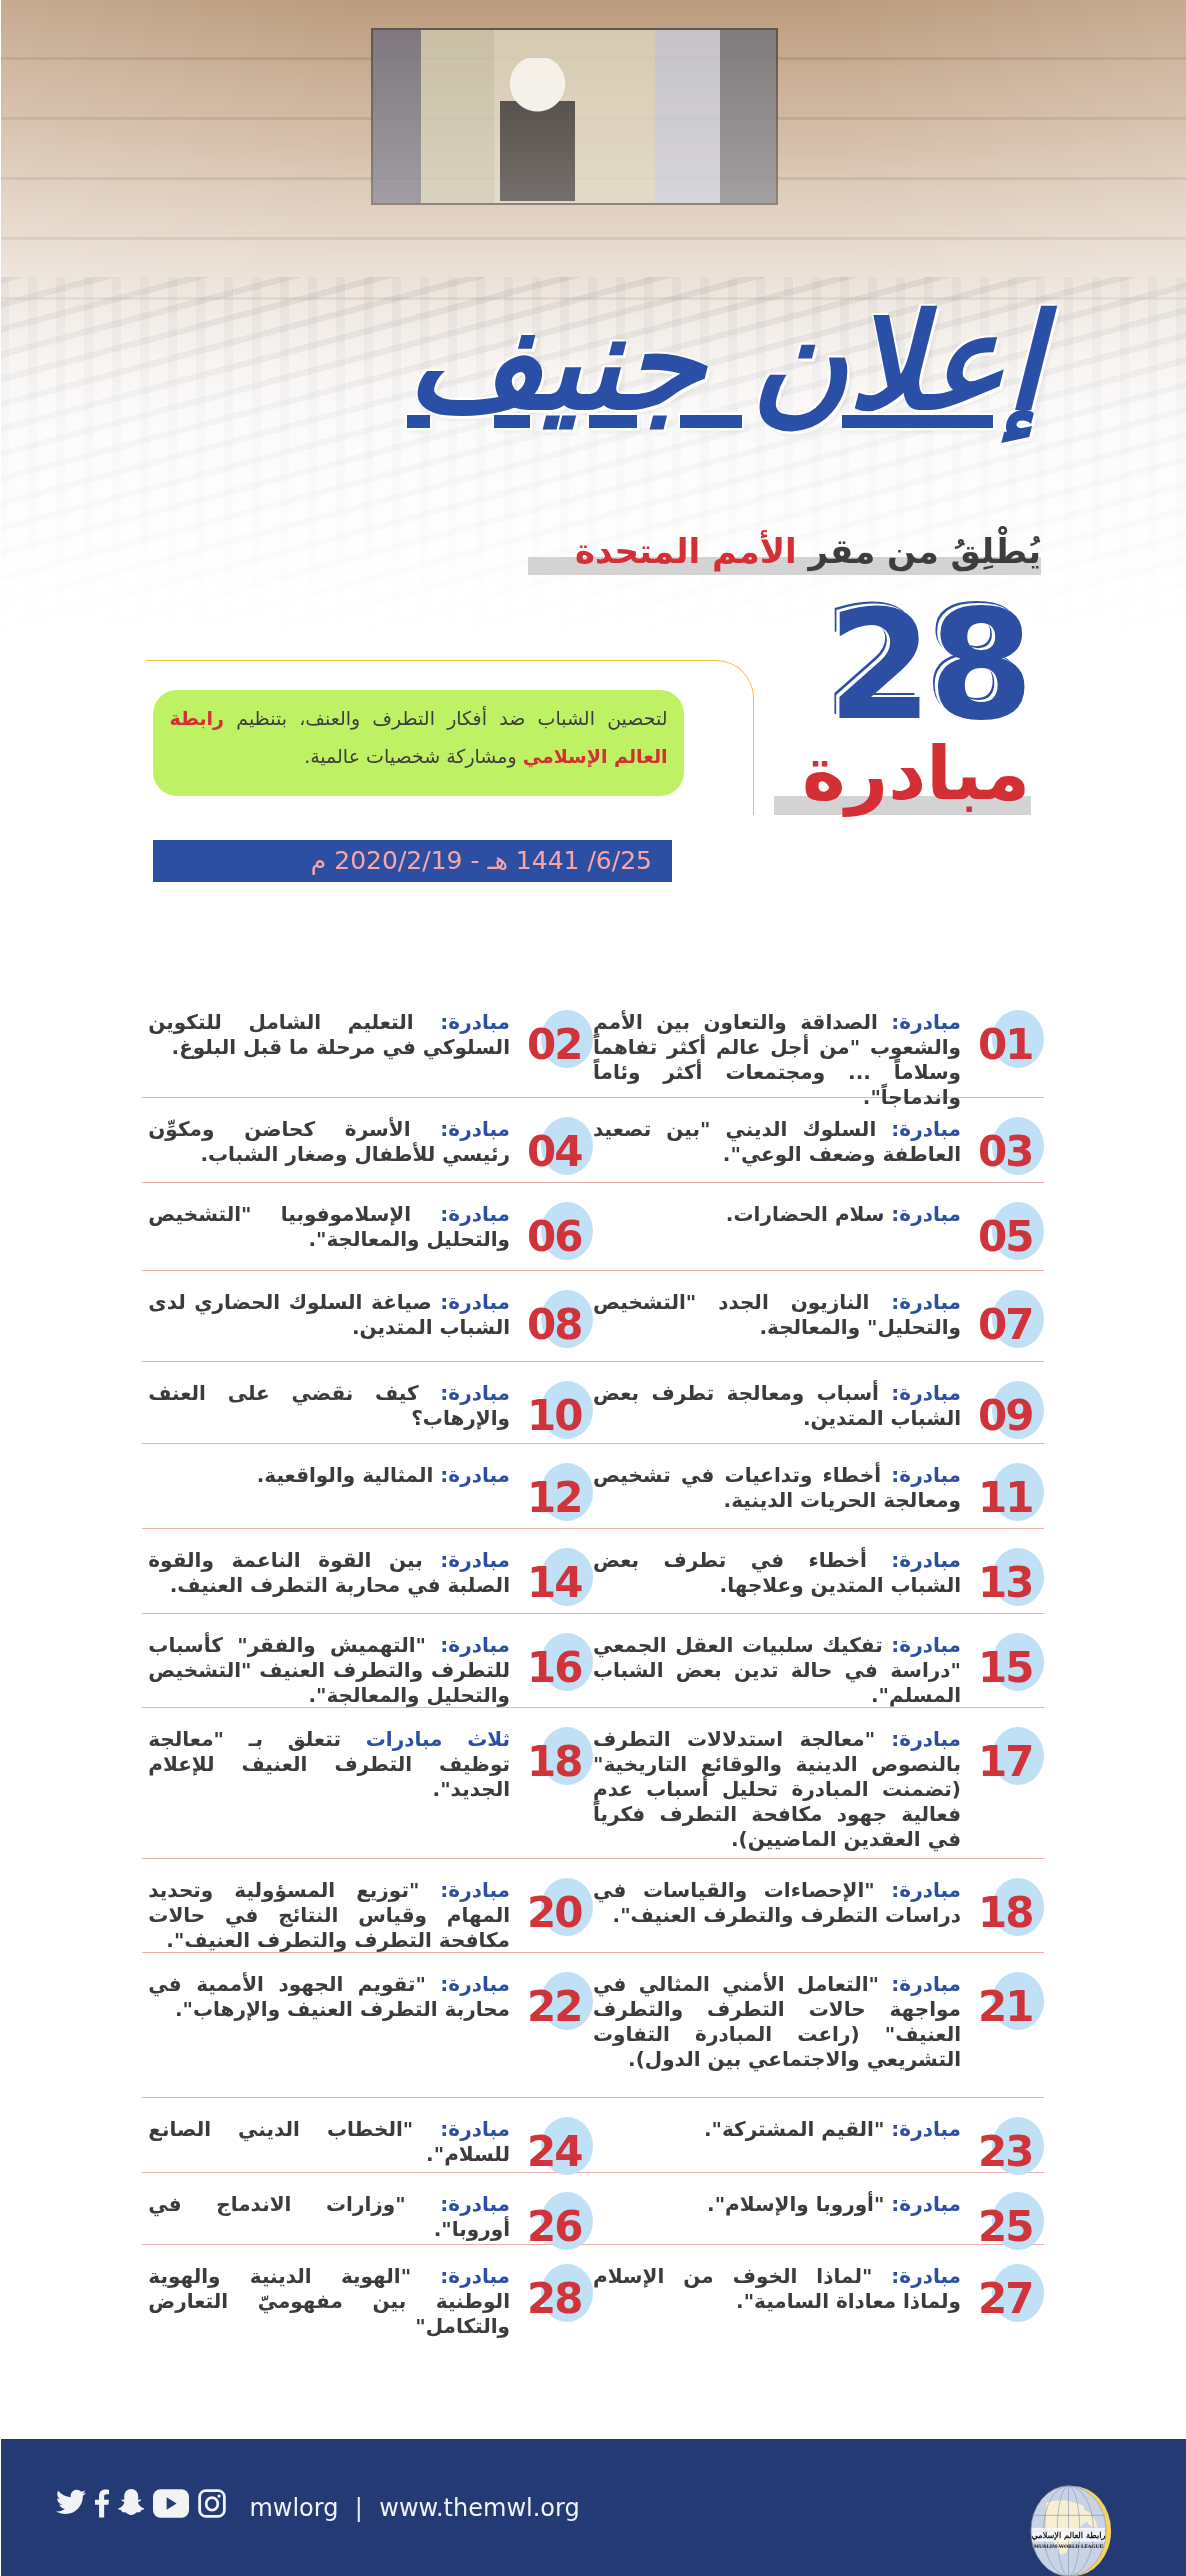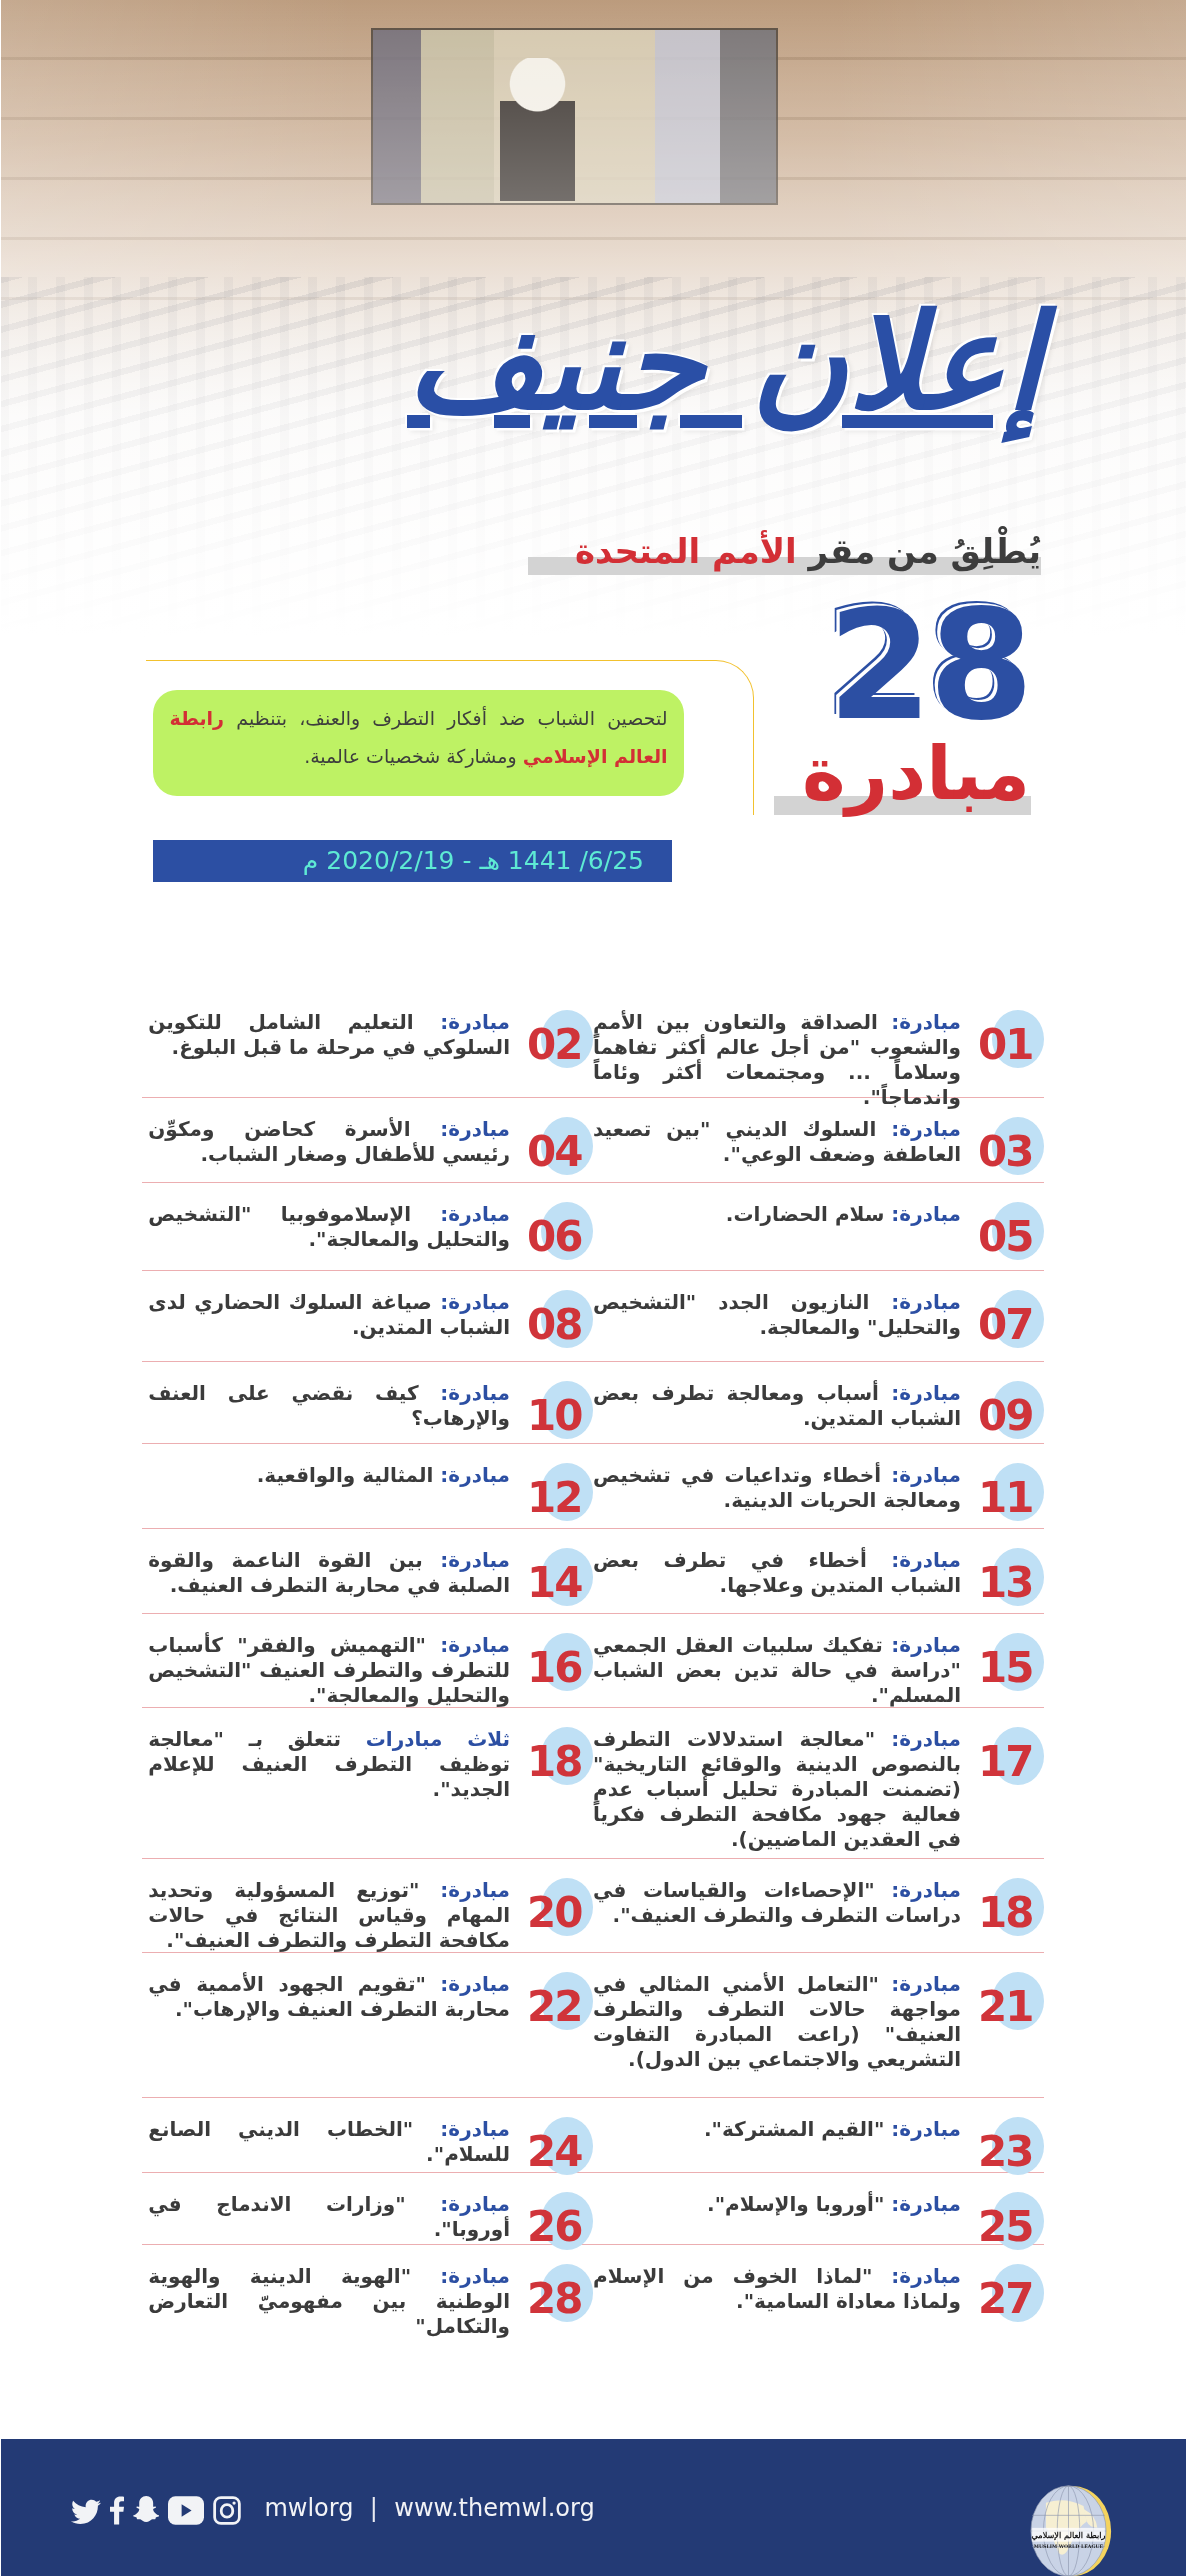--- a/index.html
+++ b/index.html
@@ -83,23 +83,23 @@
   .desc-box {
     position:absolute; left:153px; top:690px; width:531px; height:106px;
     background:#bef264; border-radius:24px;
     padding: 8.8px 16.4px 0 16.4px; box-sizing:border-box;
     font-family:"DejaVu Sans", sans-serif; font-size:19px; line-height:38px; color:#3d3d3d;
     text-align:justify;
   }
   .desc-box .hl { color:#d32f35; font-weight:bold; }
   .date-bar {
     position:absolute; left:153px; top:840px; width:519px; height:42px;
-    background:#2c4fa3; color:#5eead4;
+    background:#2c4fa3; color:#fca5a5;
     font-family:"DejaVu Sans", sans-serif; font-size:25px; line-height:42px;
-    padding-right:28px; box-sizing:border-box; direction:rtl; white-space:nowrap;
+    padding-right:20px; box-sizing:border-box; direction:rtl; white-space:nowrap;
   }
 
   
   .list { position:absolute; left:142px; top:991px; width:902px; }
   .row {
     position:relative; display:flex; flex-direction:row; 
     border-bottom:1.9px solid #ecaeb1; box-sizing:border-box;
   }
   .row:last-child { border-bottom:none; }
   .item {
@@ -122,21 +122,21 @@
     font-size:20px; line-height:25px; color:#3b3b3b; text-align:justify;
     padding-left:6.3px;
   }
   .item-text .lbl { color:#2c4fa3; }
   .item.right-col .item-text { padding-left:0; }
 
   
   .footer {
     position:absolute; left:0; top:2439px; width:1187px; height:137px; background:#233a75;
   }
-  .social { position:absolute; left:71px; top:50px; height:38px; display:flex; align-items:flex-end; direction:ltr; }
+  .social { position:absolute; left:56px; top:50px; height:38px; display:flex; align-items:flex-start; direction:ltr; }
   .social .ic { display:inline-block; margin-right:8.8px; }
   .handle, .site, .sep {
     font-family:"DejaVu Sans", sans-serif; color:#f2f3f6; font-size:24px; line-height:38px;
   }
   .handle { margin-left:15px; }
   .sep { margin:0 16.4px; color:#e8eaf1; }
   .logo {
     position:absolute; left:1027px; top:45px; width:88px; height:94px;
   }
   .logo svg { display:block; }

